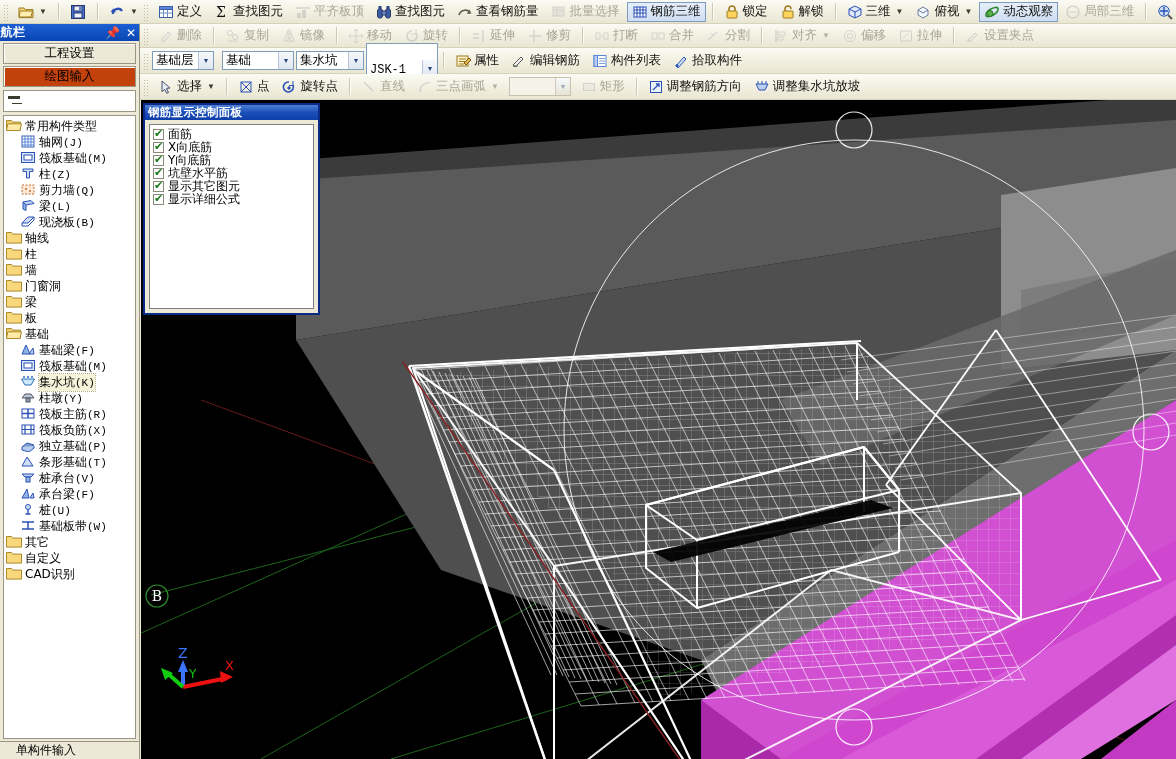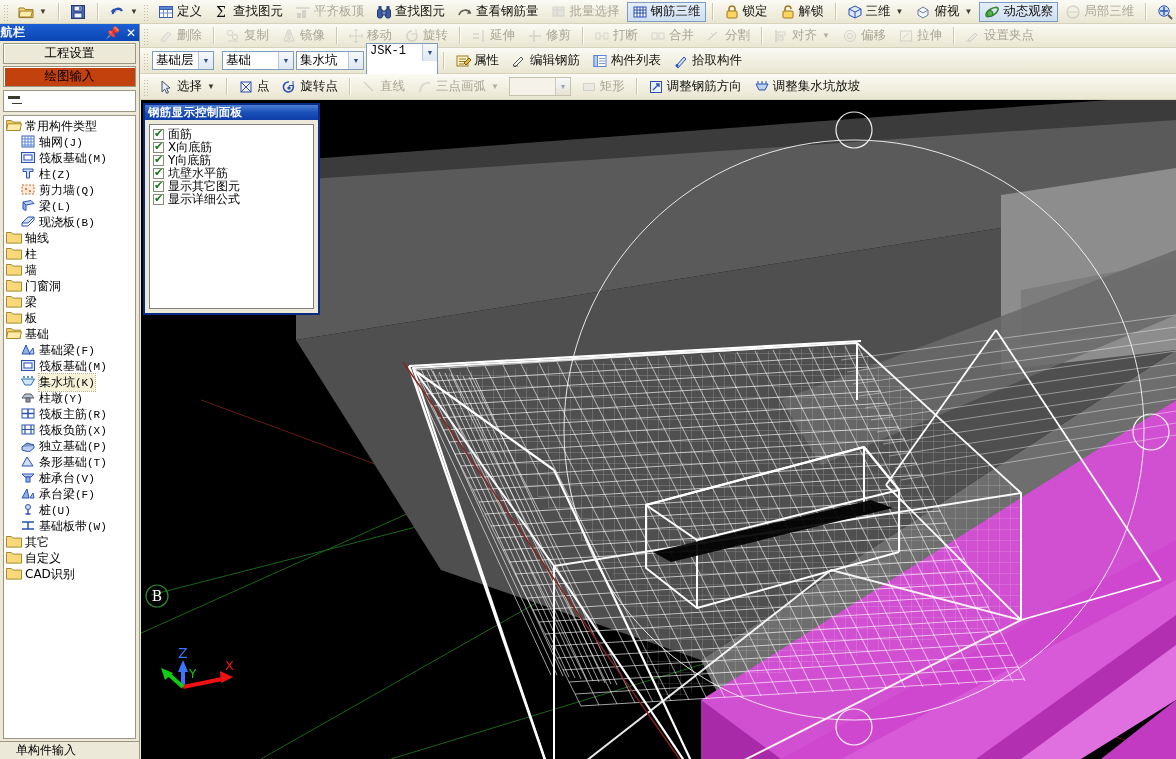--- a/index.html
+++ b/index.html
@@ -471,21 +471,21 @@
         <span style="width:15px;height:17px;background:linear-gradient(#f6f8fb,#dfe7f1);border-left:1px solid #b6c6d8;display:flex;align-items:center;justify-content:center;font-size:7px;color:#2b4a80;">▼</span>
       </div>
       <div class="combo" style="width:72px;height:19px;border:1px solid #7f9db9;background:#fff;display:flex;align-items:center;margin-right:2px;">
         <span style="flex:1;padding-left:3px;font-size:12.5px;font-family:'DejaVu Sans',sans-serif;">基础</span>
         <span style="width:15px;height:17px;background:linear-gradient(#f6f8fb,#dfe7f1);border-left:1px solid #b6c6d8;display:flex;align-items:center;justify-content:center;font-size:7px;color:#2b4a80;">▼</span>
       </div>
       <div class="combo" style="width:68px;height:19px;border:1px solid #7f9db9;background:#fff;display:flex;align-items:center;margin-right:2px;">
         <span style="flex:1;padding-left:3px;font-size:12.5px;font-family:'DejaVu Sans',sans-serif;">集水坑</span>
         <span style="width:15px;height:17px;background:linear-gradient(#f6f8fb,#dfe7f1);border-left:1px solid #b6c6d8;display:flex;align-items:center;justify-content:center;font-size:7px;color:#2b4a80;">▼</span>
       </div>
-      <div class="combo" style="width:72px;height:35px;border:1px solid #7f9db9;background:#fff;display:flex;align-items:flex-start;">
+      <div class="combo" style="width:72px;height:35px;border:1px solid #7f9db9;background:#fff;display:flex;align-items:flex-end;">
         <span style="flex:1;padding-left:3px;font-size:12px;font-family:'Liberation Mono',monospace;">JSK-1</span>
         <span style="width:15px;height:17px;background:linear-gradient(#f6f8fb,#dfe7f1);border-left:1px solid #b6c6d8;display:flex;align-items:center;justify-content:center;font-size:7px;color:#2b4a80;">▼</span>
       </div>
     </div>
 
     <div class="sep"></div>
 
     <div class="ti">
       <span class="ic">
           <svg width="16" height="16" viewBox="0 0 16 16">

